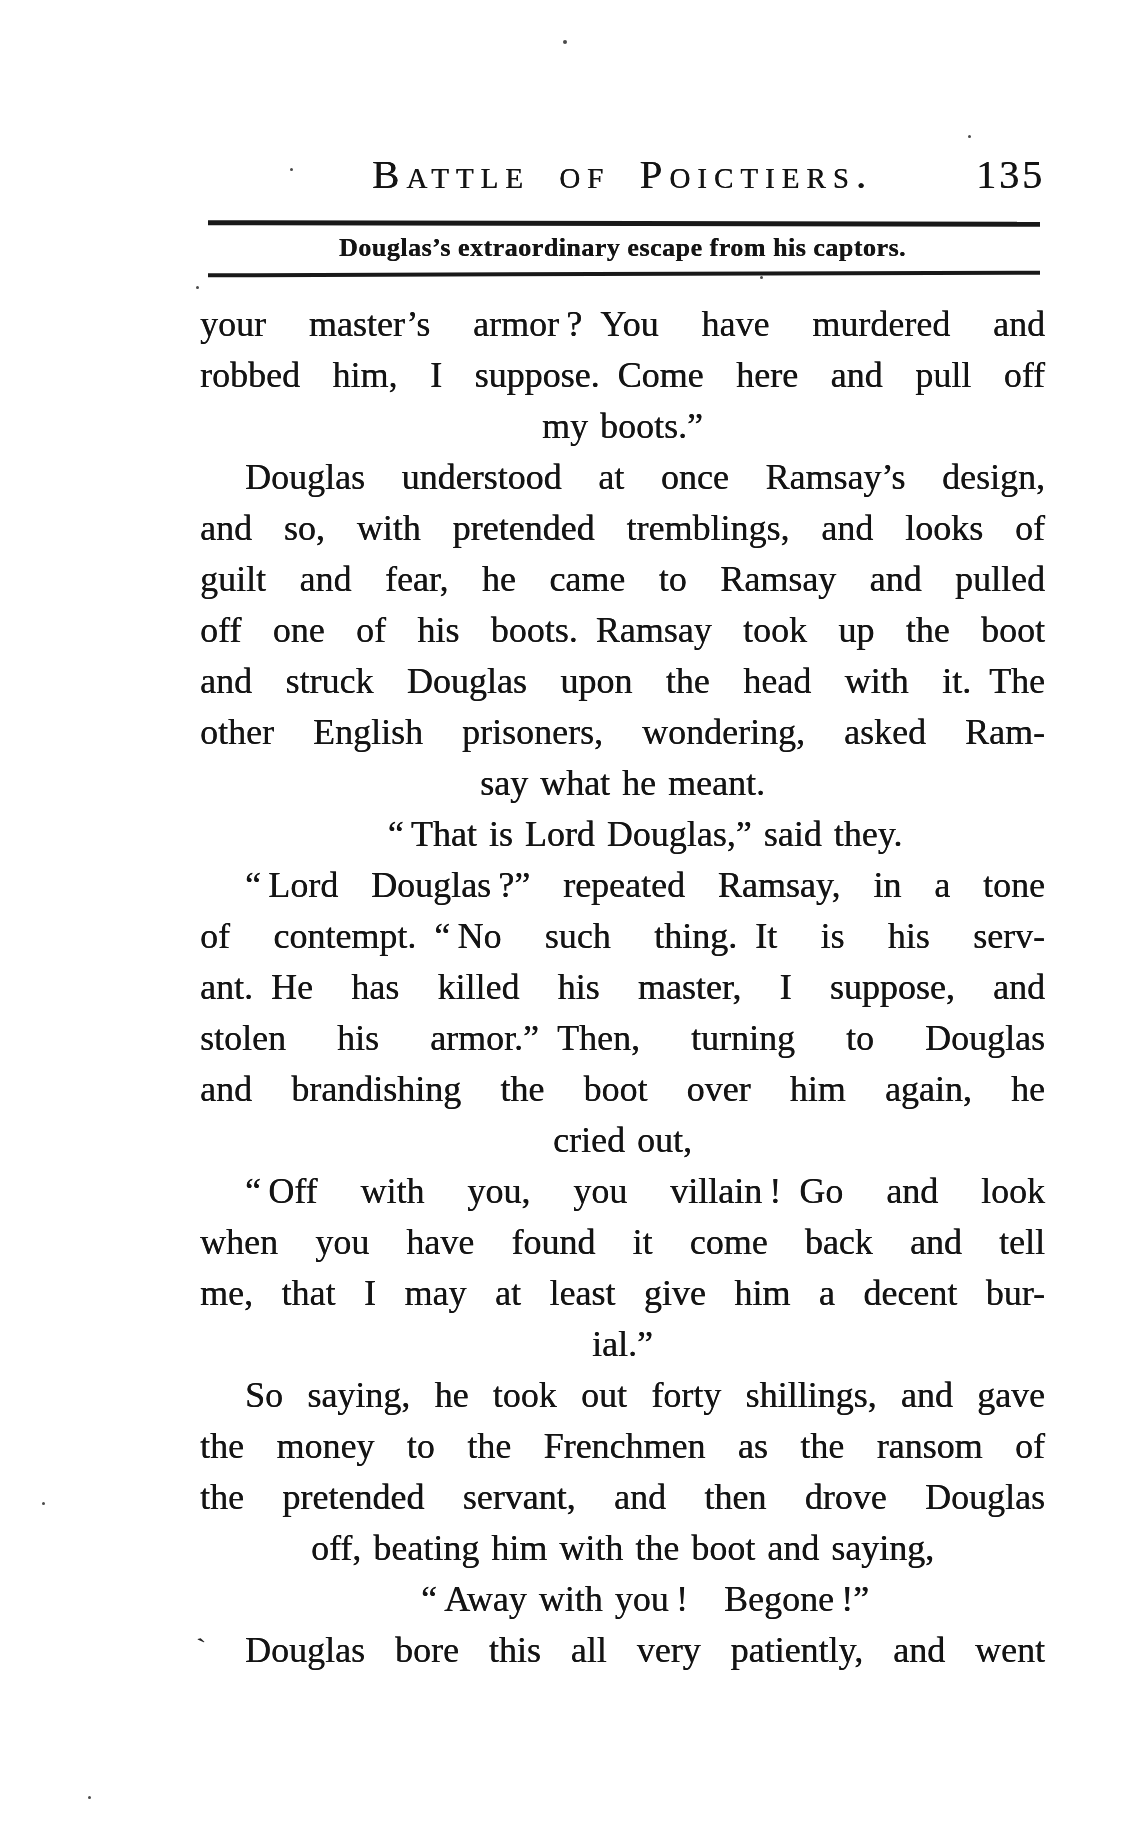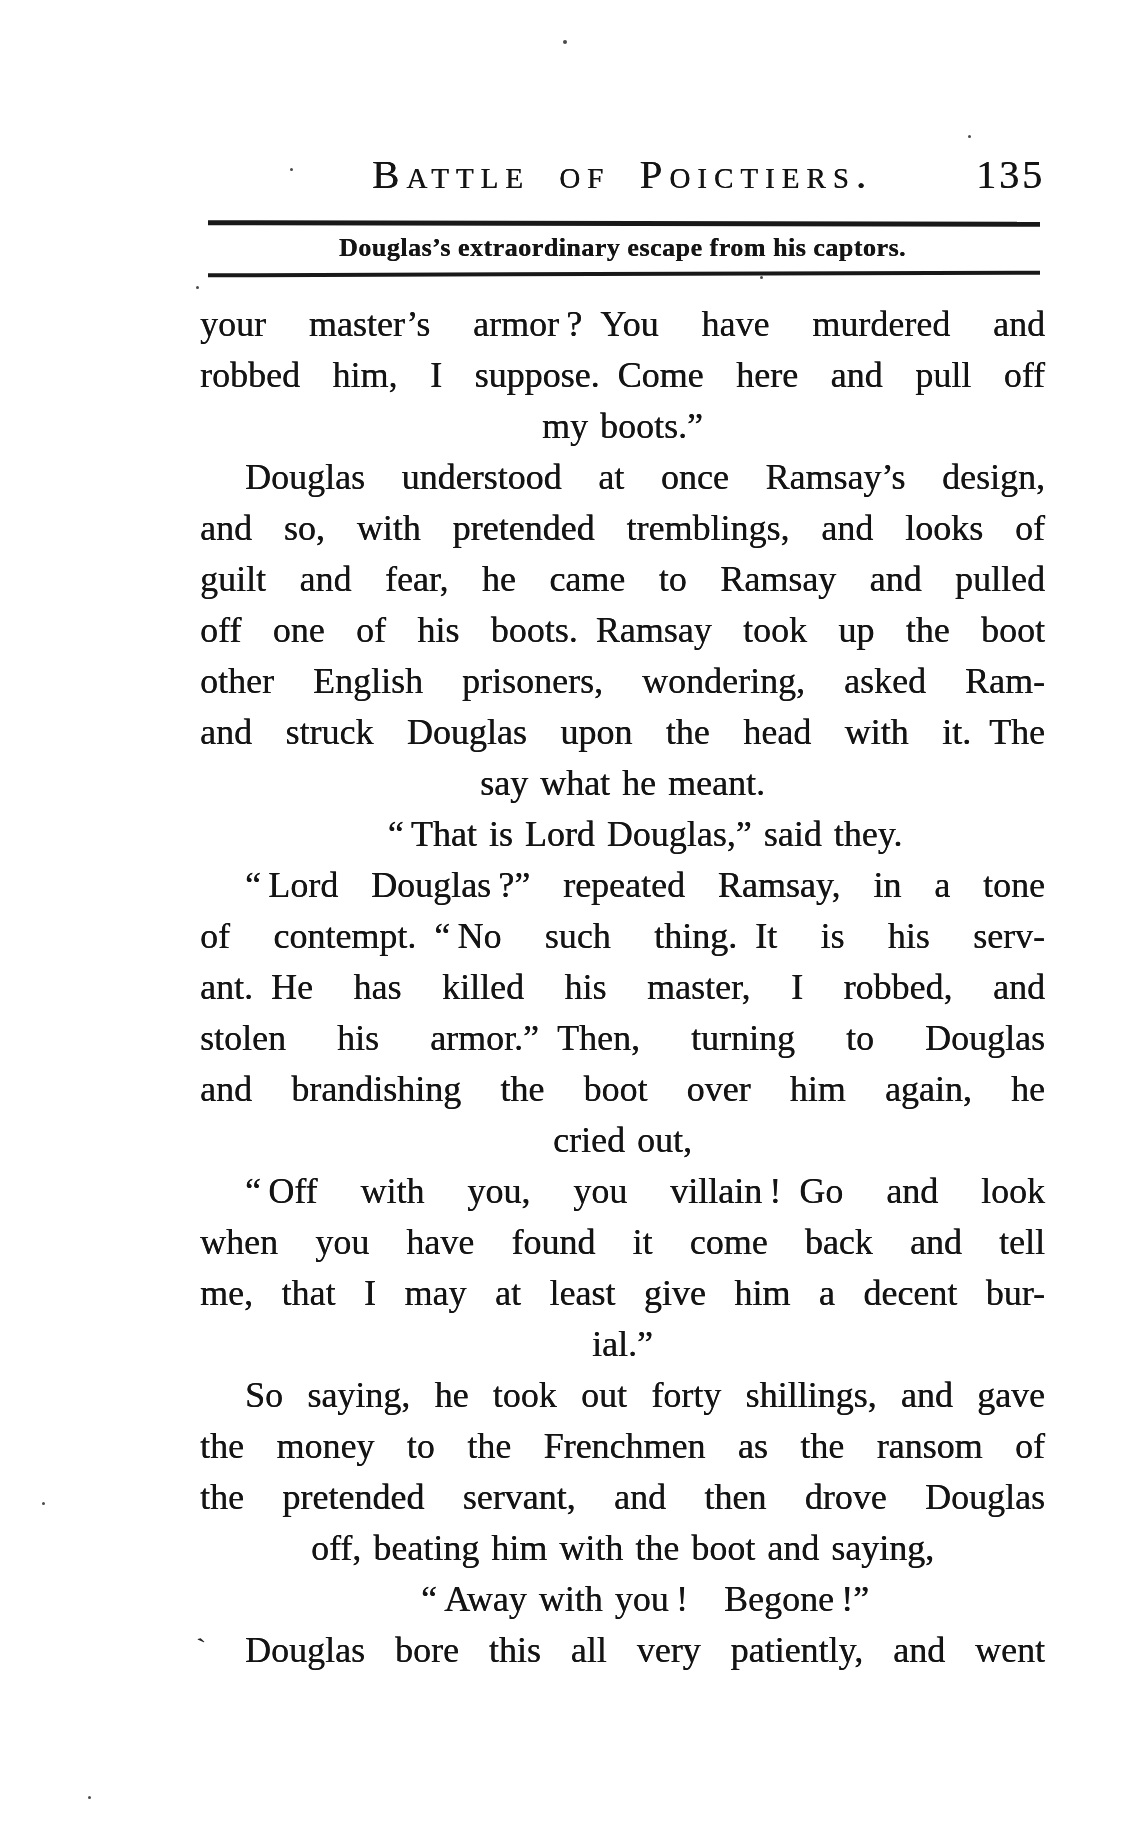--- a/index.html
+++ b/index.html
@@ -107,27 +107,27 @@
   <div class="rule rule-bottom"></div>
 
   <div class="body-text">
       <div class="line just">your master’s armor ? You have murdered and</div>
       <div class="line just">robbed him, I suppose. Come here and pull off</div>
       <div class="line">my boots.”</div>
       <div class="line just indent">Douglas understood at once Ramsay’s design,</div>
       <div class="line just">and so, with pretended tremblings, and looks of</div>
       <div class="line just">guilt and fear, he came to Ramsay and pulled</div>
       <div class="line just">off one of his boots. Ramsay took up the boot</div>
+      <div class="line just">and struck Douglas upon the head with it. The</div>
       <div class="line just">other English prisoners, wondering, asked Ram-</div>
-      <div class="line just">and struck Douglas upon the head with it. The</div>
       <div class="line">say what he meant.</div>
       <div class="line indent">“ That is Lord Douglas,” said they.</div>
       <div class="line just indent">“ Lord Douglas ?” repeated Ramsay, in a tone</div>
       <div class="line just">of contempt. “ No such thing. It is his serv-</div>
-      <div class="line just">ant. He has killed his master, I robbed, and</div>
+      <div class="line just">ant. He has killed his master, I suppose, and</div>
       <div class="line just">stolen his armor.” Then, turning to Douglas</div>
       <div class="line just">and brandishing the boot over him again, he</div>
       <div class="line">cried out,</div>
       <div class="line just indent">“ Off with you, you villain ! Go and look</div>
       <div class="line just">when you have found it come back and tell</div>
       <div class="line just">me, that I may at least give him a decent bur-</div>
       <div class="line">ial.”</div>
       <div class="line just indent">So saying, he took out forty shillings, and gave</div>
       <div class="line just">the money to the Frenchmen as the ransom of</div>
       <div class="line just">the pretended servant, and then drove Douglas</div>

